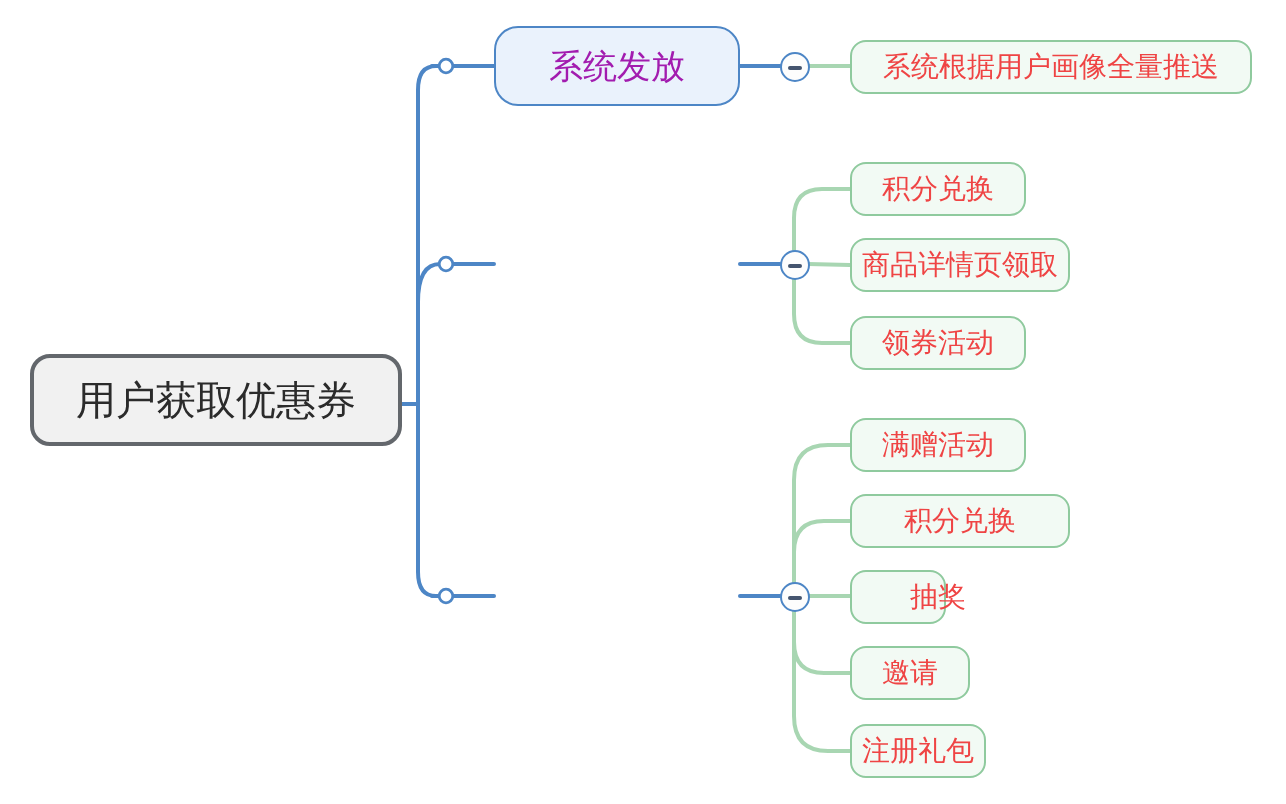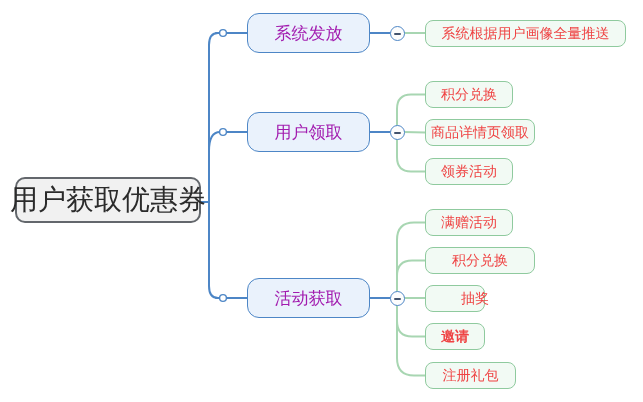--- a/index.html
+++ b/index.html
@@ -28,21 +28,21 @@
     justify-content: center;
     white-space: nowrap;
     cursor: default;
   }
   .root-node {
     left: 15px; top: 177px;
     width: 186px; height: 46px;
     background: #f1f1f1;
     border: 2px solid #63676c;
     border-radius: 10px;
-    font-size: 28px;
+    font-size: 20px;
     color: #2b2b2b;
   }
   .branch-node {
     left: 247px;
     width: 123px; height: 40px;
     background: #eaf2fc;
     border: 1.6px solid #4d86c6;
     border-radius: 12px;
     font-size: 17px;
     color: #a21caf;
@@ -116,38 +116,36 @@
       <path d="M 397 291 V 276 Q 397 260.5 412 260.5 H 425"></path>
       <path d="M 404 298 H 425"></path>
       <path d="M 397 305 V 321 Q 397 336.5 412 336.5 H 425"></path>
       <path d="M 397 305 V 358 Q 397 375.5 414 375.5 H 425"></path>
     </g>
   </svg>
 
   <div class="node root-node">用户获取优惠券</div>
 
   <div class="node branch-node branch-1">系统发放</div>
-  <div class="node branch-node branch-2">用户领取</div>
-  <div class="node branch-node branch-3">活动获取</div>
 
   <button class="collapse-btn cb-1">
     <span class="minus-bar"></span>
   </button>
   <button class="collapse-btn cb-2">
     <span class="minus-bar"></span>
   </button>
   <button class="collapse-btn cb-3">
     <span class="minus-bar"></span>
   </button>
 
   <div class="node leaf-node" style="top:20px;  width:201px;">系统根据用户画像全量推送</div>
 
   <div class="node leaf-node" style="top:81px;  width:88px;">积分兑换</div>
   <div class="node leaf-node" style="top:119px; width:110px;">商品详情页领取</div>
   <div class="node leaf-node" style="top:209px; width:88px;">满赠活动</div>
 
   <div class="node leaf-node" style="top:158px; width:88px;">领券活动</div>
   <div class="node leaf-node" style="top:247px; width:110px;">积分兑换</div>
-  <div class="node leaf-node" style="top:285px; width:60px;padding-left:40px;">抽奖</div>
-  <div class="node leaf-node" style="top:323px; width:60px;font-weight:bold;">邀请</div>
-  <div class="node leaf-node" style="top:362px; width:91px;">注册礼包</div>
+  <div class="node leaf-node" style="top:285px; width:48px;padding-left:40px;">抽奖</div>
+  <div class="node leaf-node" style="top:323px; width:60px;">邀请</div>
+  <div class="node leaf-node" style="top:362px; width:68px;">注册礼包</div>
 
 </div>
 
 </body></html>

